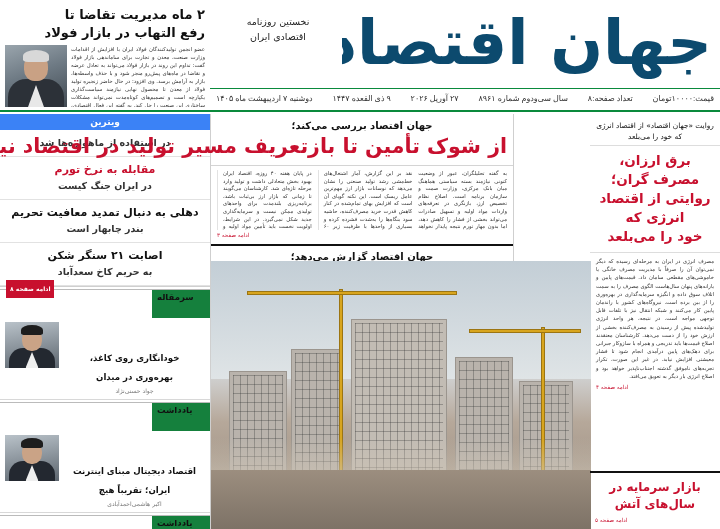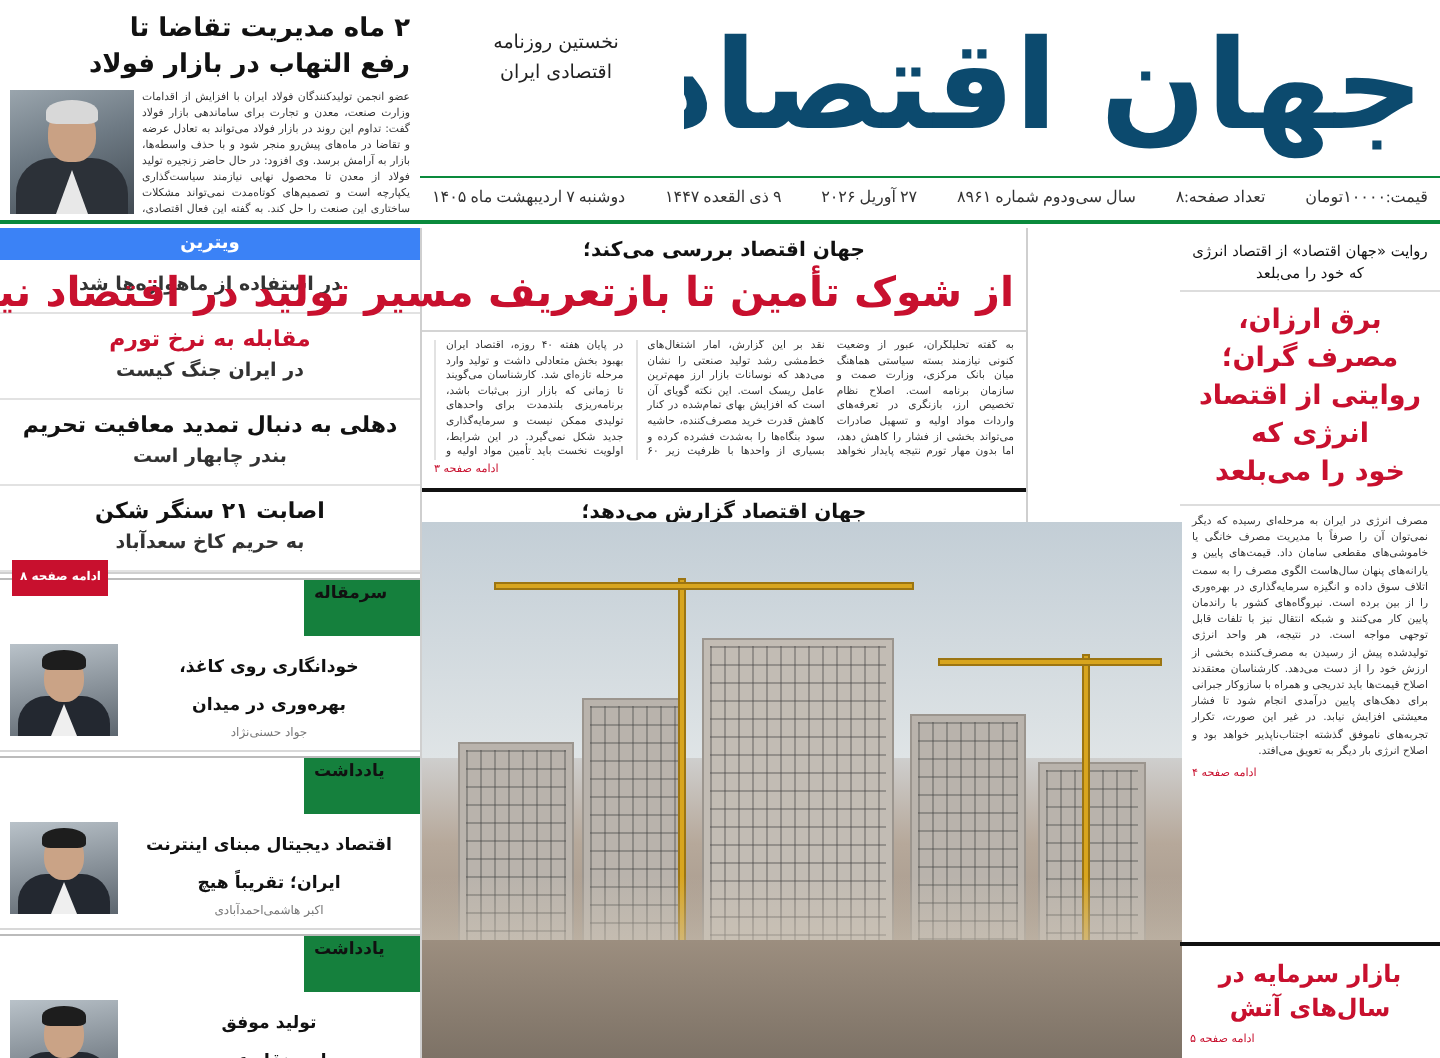--- a/index.html
+++ b/index.html
@@ -117,21 +117,21 @@
   .yad-head {
     background: #15803d; color: #111; font-size: 8.5px; font-weight: bold;
     padding: 2px 5px; text-align: left; width: 58px;
     float: right; height: 28px; line-height: 11px;
   }
   .yad-row {
     display: flex; flex-direction: row-reverse; gap: 5px;
     padding: 4px 5px 5px 5px; border-bottom: 1px solid #d8d8d8;
     clear: both;
   }
-  .yad-text { flex: 1; }
+  .yad-text { flex: 1; margin-top: 24px; }
   .yad-title {
     font-size: 8.6px; font-weight: bold; color: #111; line-height: 13px;
     text-align: center; padding-top: 6px;
   }
   .yad-author { font-size: 6px; color: #777; text-align: center; padding-top: 3px; }
   .yad-photo {
     width: 54px; height: 46px; flex: none; position: relative; overflow: hidden;
     background: linear-gradient(170deg,#b9c2c9,#5d666f);
   }
   .yad-photo .h { position:absolute; left:50%; top:6px; width:20px; height:23px;

